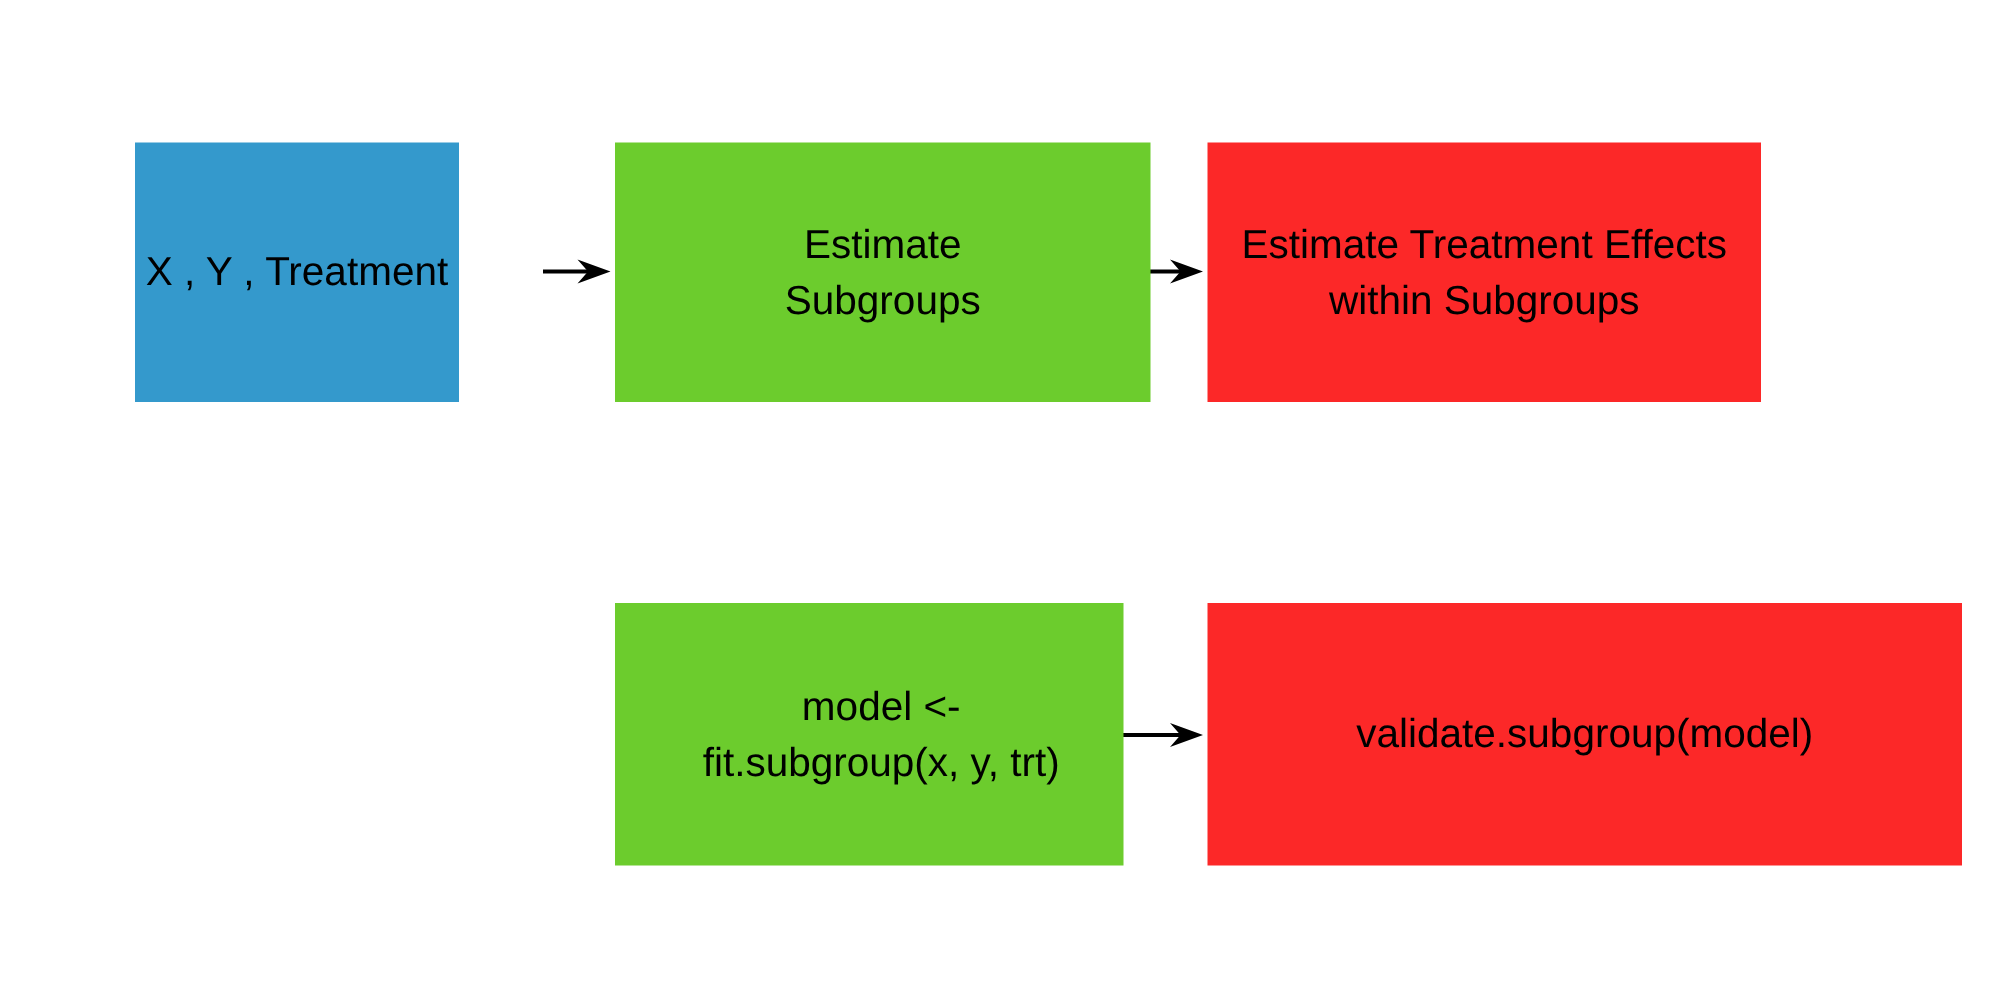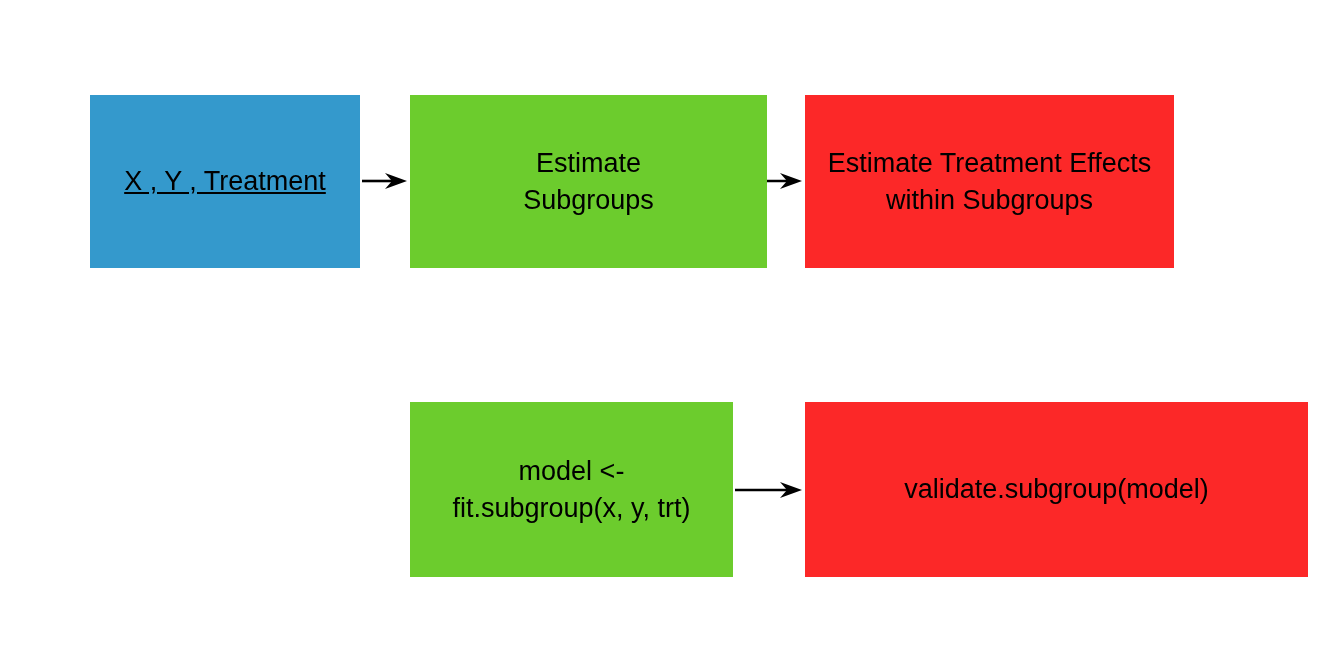--- a/index.html
+++ b/index.html
@@ -30,21 +30,21 @@
     justify-content: center;
     text-align: center;
     color: #000000;
     font-size: 27px;
     line-height: 37px;
   }
   .node .label {
     white-space: pre-line;
     padding: 0 6px;
   }
-  .node-input      { left: 90px;  top: 95px;  width: 270px; height: 173px; text-decoration: underline; }
+  .node-input      { left: 90px;  top: 95px;  width: 216px; height: 173px; }
   .node-est-sub    { left: 410px; top: 95px;  width: 357px; height: 173px; }
   .node-est-trt    { left: 805px; top: 95px;  width: 369px; height: 173px; }
   .node-fit        { left: 410px; top: 402px; width: 323px; height: 175px; }
   .node-validate   { left: 805px; top: 402px; width: 503px; height: 175px; }
 </style>
 </head>
 <body>
 
 <div class="canvas">
 
@@ -73,21 +73,21 @@
   <div class="node node-est-sub" style="background: rgb(108, 204, 45);">
     <span class="label">Estimate
 Subgroups</span>
   </div>
 
   <div class="node node-est-trt" style="background: rgb(252, 40, 40);">
     <span class="label">Estimate Treatment Effects
 within Subgroups</span>
   </div>
 
-  <div class="node node-fit" style="background: rgb(108, 204, 45);">
+  <div class="node node-fit" style="background: rgb(108, 204, 45); padding-left: 16px;">
     <span class="label">model &lt;-
 fit.subgroup(x, y, trt)</span>
   </div>
 
   <div class="node node-validate" style="background: rgb(252, 40, 40);">
     <span class="label">validate.subgroup(model)</span>
   </div>
 
 </div>
 

